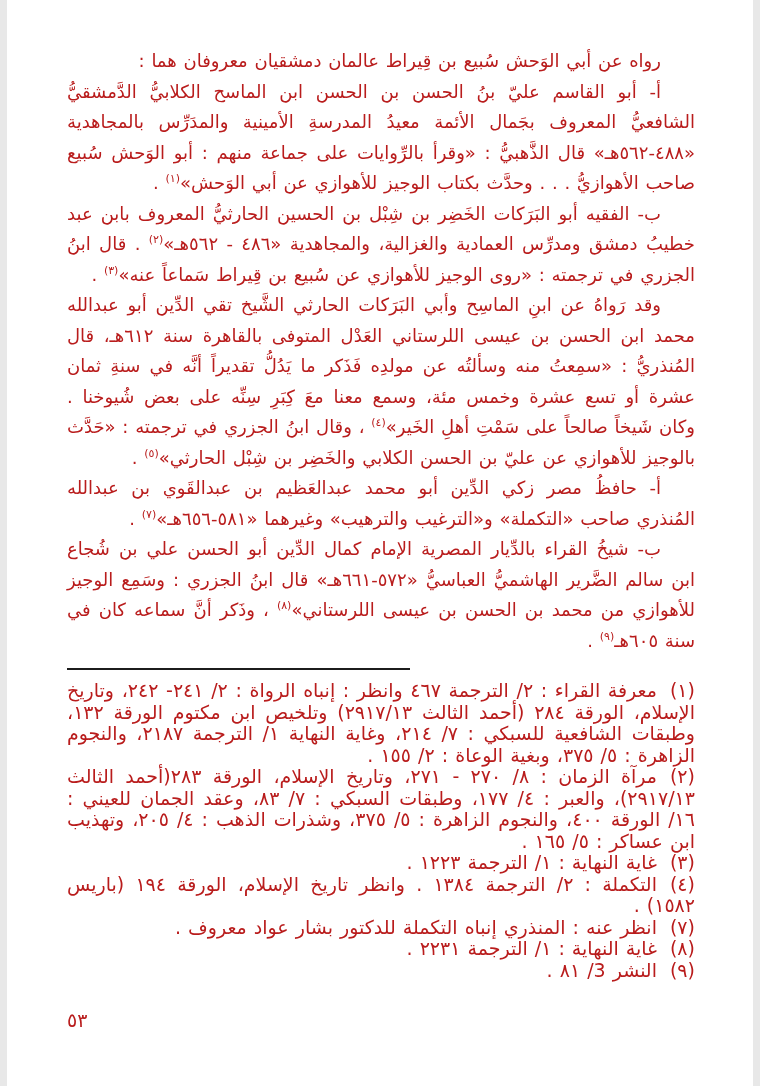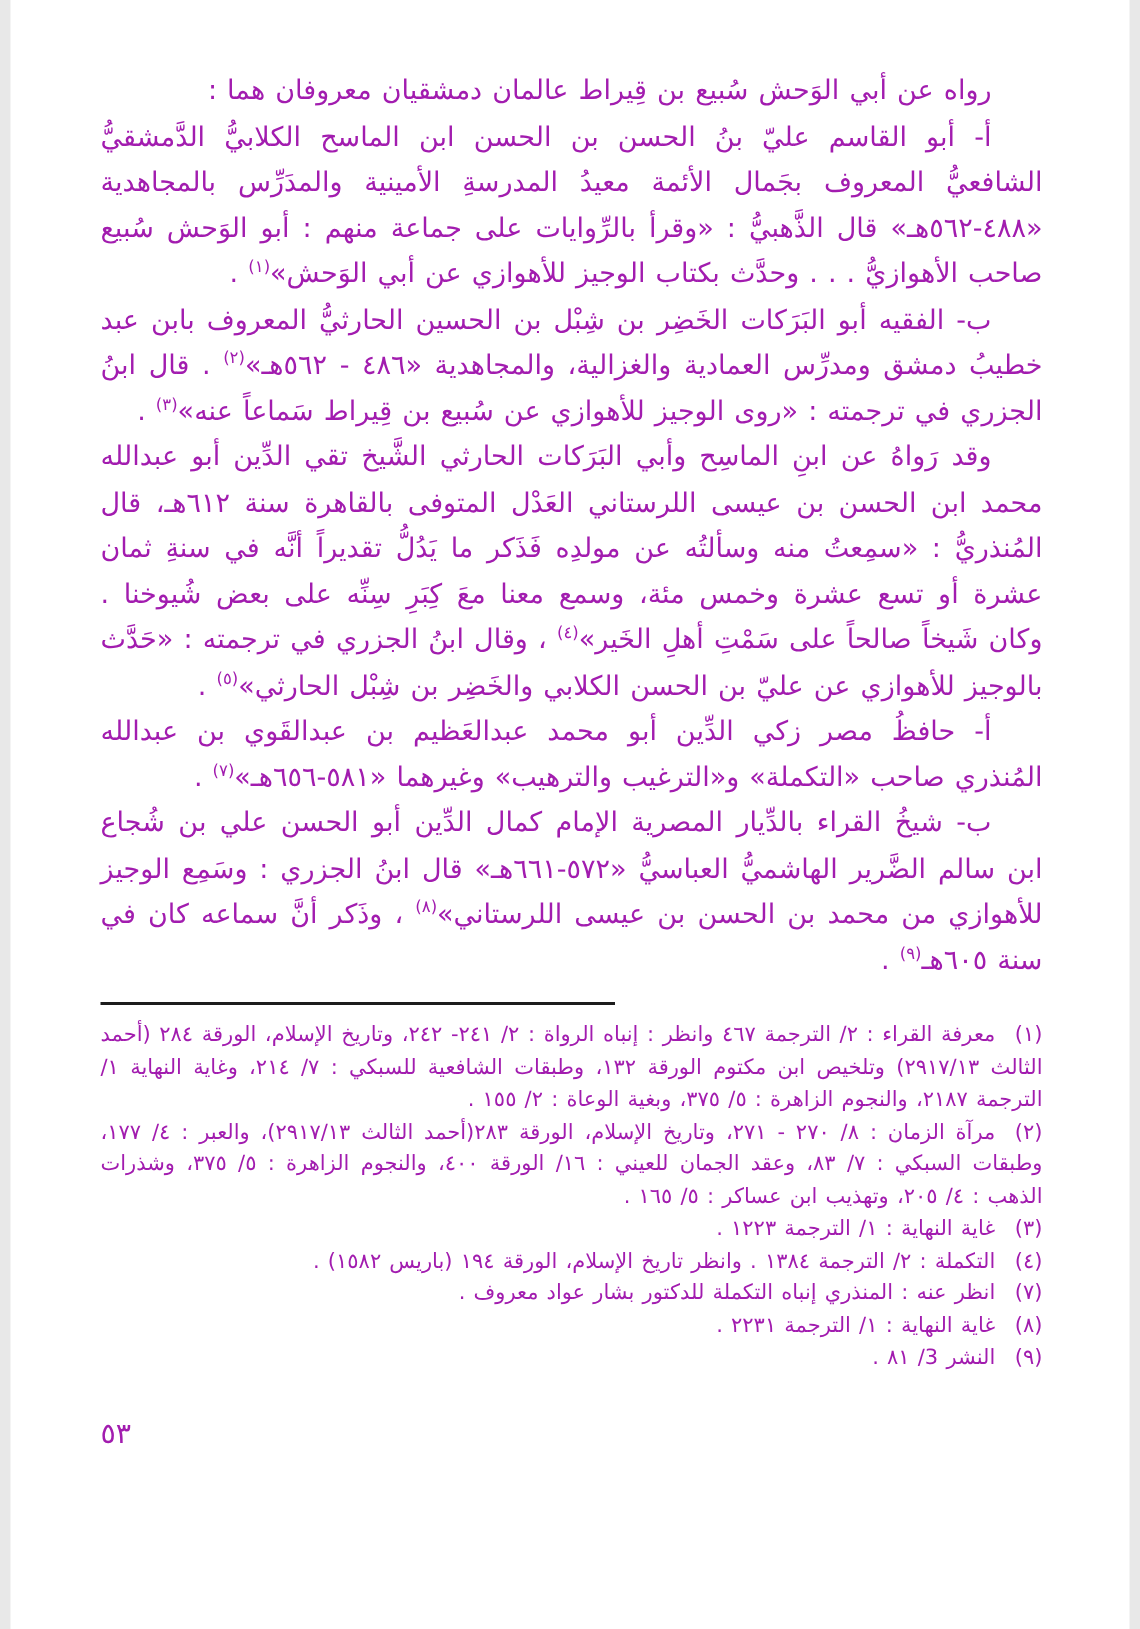--- a/index.html
+++ b/index.html
@@ -6,21 +6,21 @@
     margin: 0;
     padding: 0;
     background: #e8e8e8;
   }
   .page {
     position: relative;
     width: 746px;
     height: 1086px;
     margin: 0 auto;
     background: #ffffff;
-    color: #a21caf;
+    color: #b91c1c;
     font-family: "DejaVu Sans", sans-serif;
     direction: rtl;
     overflow: hidden;
     box-sizing: border-box;
     padding: 46px 58px 0 60px;
   }
   .main-text p.para {
     margin: 0;
     font-size: 18px;
     line-height: 30.5px;
@@ -35,21 +35,21 @@
     letter-spacing: 0;
   }
   .footnote-separator {
     width: 343px;
     height: 0;
     border-top: 2px solid #1c1c1c;
     margin: 12px auto 10px 0; 
   }
   .footnotes p.footnote {
     margin: 0;
-    font-size: 14px;
+    font-size: 19px;
     line-height: 21.5px;
     text-align: justify;
     word-spacing: 1px;
   }
   .fn-marker {
     padding-left: 13px; 
     white-space: nowrap;
   }
   .page-number {
     margin-top: 28px;

